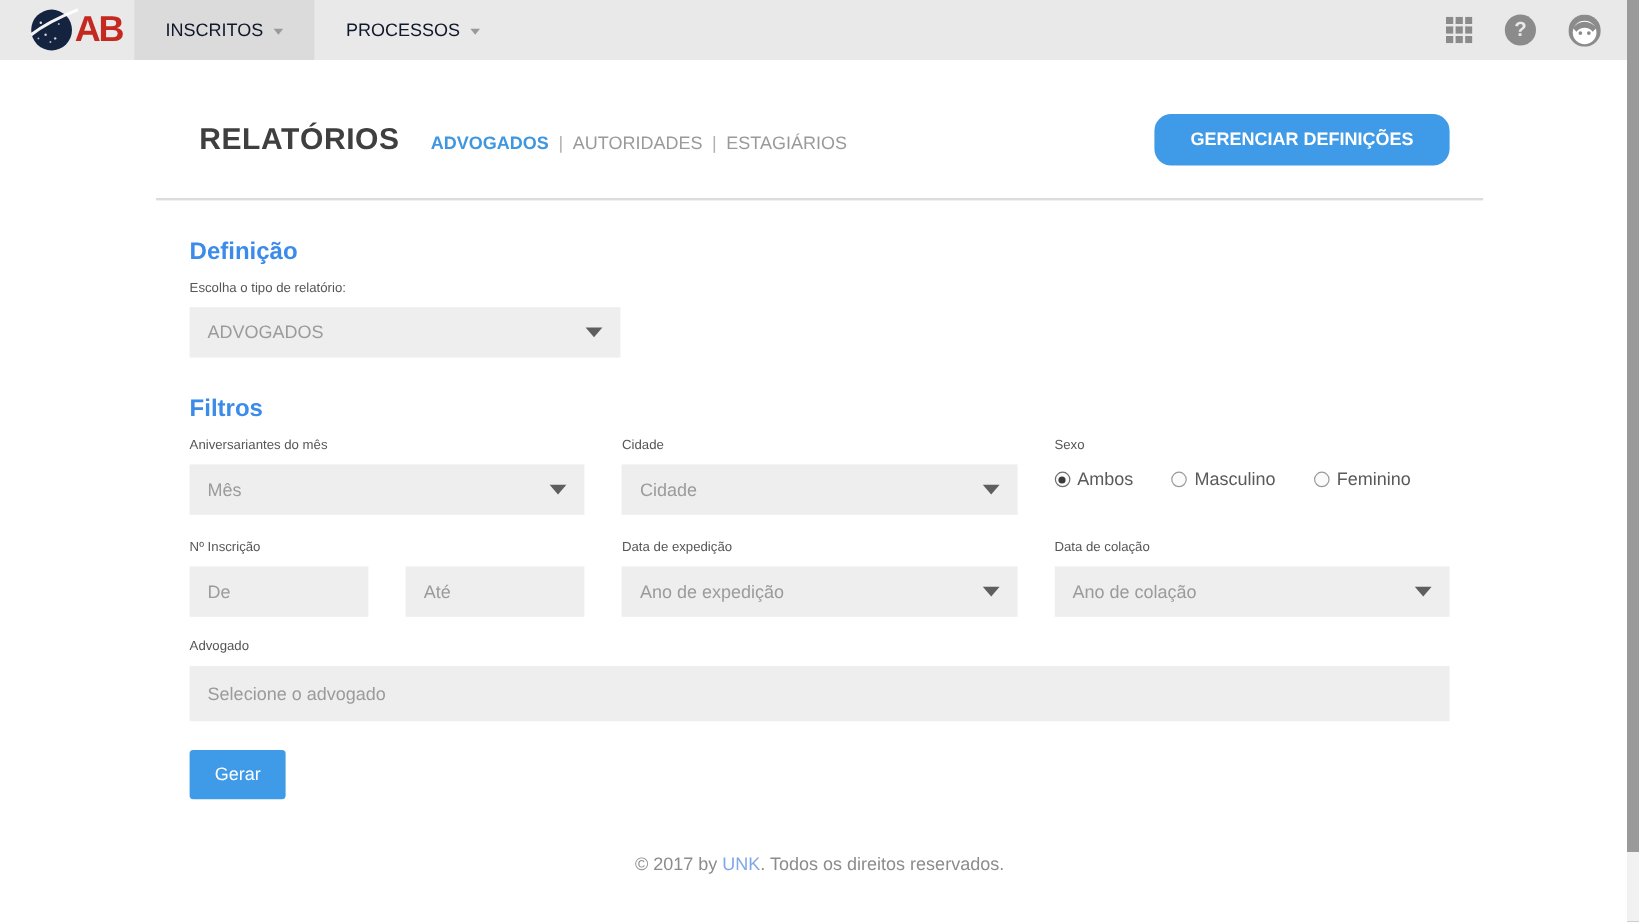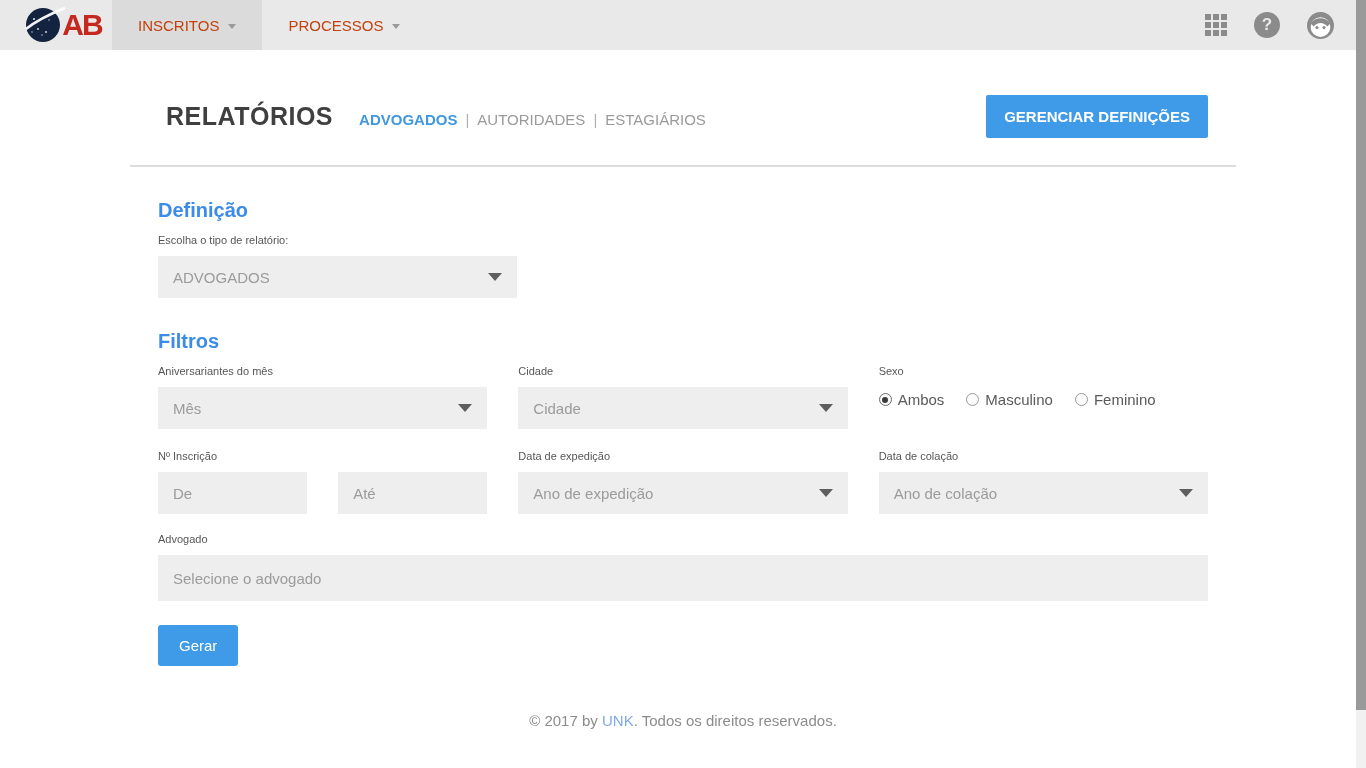--- a/index.html
+++ b/index.html
@@ -35,21 +35,21 @@
     line-height: 1;
     margin-left: -4px;
   }
   .nav { display: flex; align-items: stretch; }
   .nav-item {
     display: flex;
     align-items: center;
     gap: 9px;
     padding: 0 26px;
     font-size: 15px;
-    color: #c2410c;
+    color: #0f172a;
     cursor: pointer;
   }
   .nav-item.active { background: #dbdbdb; }
   .caret-sm {
     width: 0; height: 0;
     border-left: 4px solid transparent;
     border-right: 4px solid transparent;
     border-top: 5px solid #9a9a9a;
     margin-top: 2px;
   }
@@ -113,22 +113,22 @@
   }
   .report-tab { cursor: pointer; }
   .report-tab.active { color: #3f97e0; font-weight: bold; }
   .tab-sep { color: #b0b0b0; }
   .btn-primary {
     background: #3f9ae8;
     color: #ffffff;
     font-weight: bold;
     font-size: 15px;
     border: none;
-    border-radius: 2px;
-    padding: 13px 18px;
+    border-radius: 14px;
+    padding: 13px 30px;
     cursor: pointer;
     font-family: "Liberation Sans", sans-serif;
   }
   .manage-btn { margin-left: auto; }
 
   .divider {
     border: none;
     border-top: 2px solid #dcdcdc;
     margin: 26px 0 0 0;
   }
@@ -176,21 +176,21 @@
     display: grid;
     grid-template-columns: repeat(3, 1fr);
     column-gap: 31px;
     row-gap: 21px;
   }
   .range-pair { display: flex; gap: 31px; }
 
   .radio-row {
     display: flex;
     align-items: flex-end;
-    gap: 22px;
+    gap: 32px;
     margin-top: 14px;
   }
   .radio-opt { display: flex; align-items: center; gap: 6px; cursor: pointer; font-size: 15px; color: #5a5a5a; }
   .radio {
     width: 13px; height: 13px;
     border-radius: 50%;
     border: 1px solid #9a9a9a;
     background: #fbfbfb;
     position: relative;
     flex: 0 0 auto;

